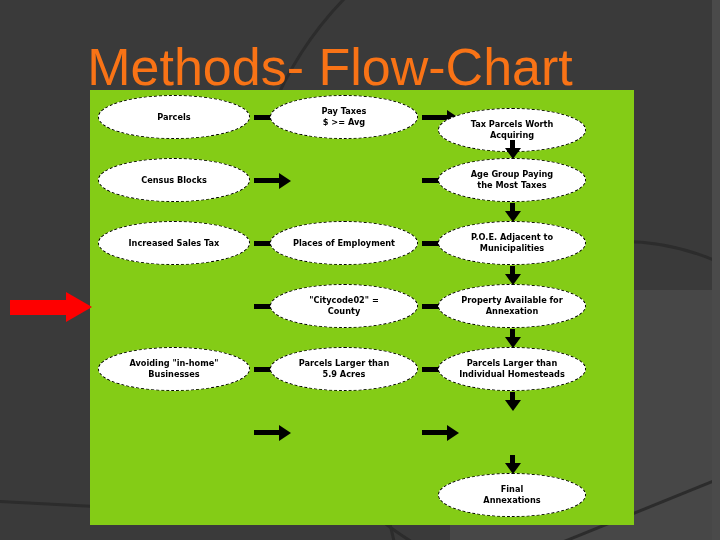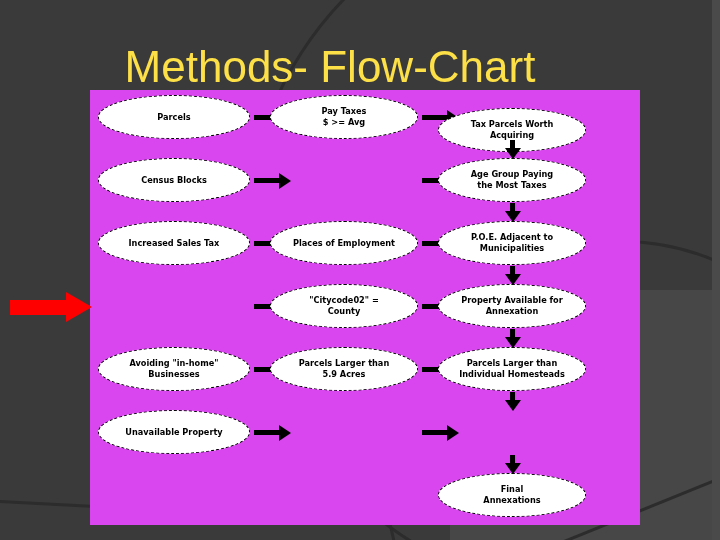--- a/index.html
+++ b/index.html
@@ -76,37 +76,38 @@
     pointer-events: none;
   }
 
   
   #title {
     position: absolute;
     left: 0;
     top: 42px;
     width: 660px;
     text-align: center;
-    color: #fde047;
-    font-size: 44px;
+    color: #f97316;
+    font-size: 52px;
     line-height: 50px;
     font-weight: normal;
     letter-spacing: 0px;
     white-space: nowrap;
   }
 
   
   #panel {
     position: absolute;
     left: 90px;
     top: 90px;
-    width: 550px;
+    width: 498px;
     height: 435px;
-    background: #d946ef;
+    background: #84cc16;
     overflow: hidden;
+    padding-left: 46px;
   }
 
   
   .node {
     position: absolute;
     box-sizing: border-box;
     border: 1.6px dashed #000000;
     border-radius: 50%;
     display: flex;
     align-items: center;
@@ -282,23 +283,20 @@
     </div>
     <div class="harrow" style="left:332px; top:277px; width:26px;"></div>
     <div class="node col-c" style="top:257px">
       <div>
         <span>Parcels Larger than</span>
         <span>Individual Homesteads</span>
       </div>
     </div>
     <div class="varrow" style="left:420px; top:302px; height:9px;"></div>
 
-    <div class="node col-a" style="top:320px">
-      <span>Unavailable Property</span>
-    </div>
     <div class="harrow" style="left:164px; top:340px; width:26px;"></div>
     <div class="harrow" style="left:332px; top:340px; width:26px;"></div>
     <div class="varrow" style="left:420px; top:365px; height:9px;"></div>
 
     <div class="node col-c" style="top:383px">
       <div>
         <span>Final</span>
         <span>Annexations</span>
       </div>
     </div>

